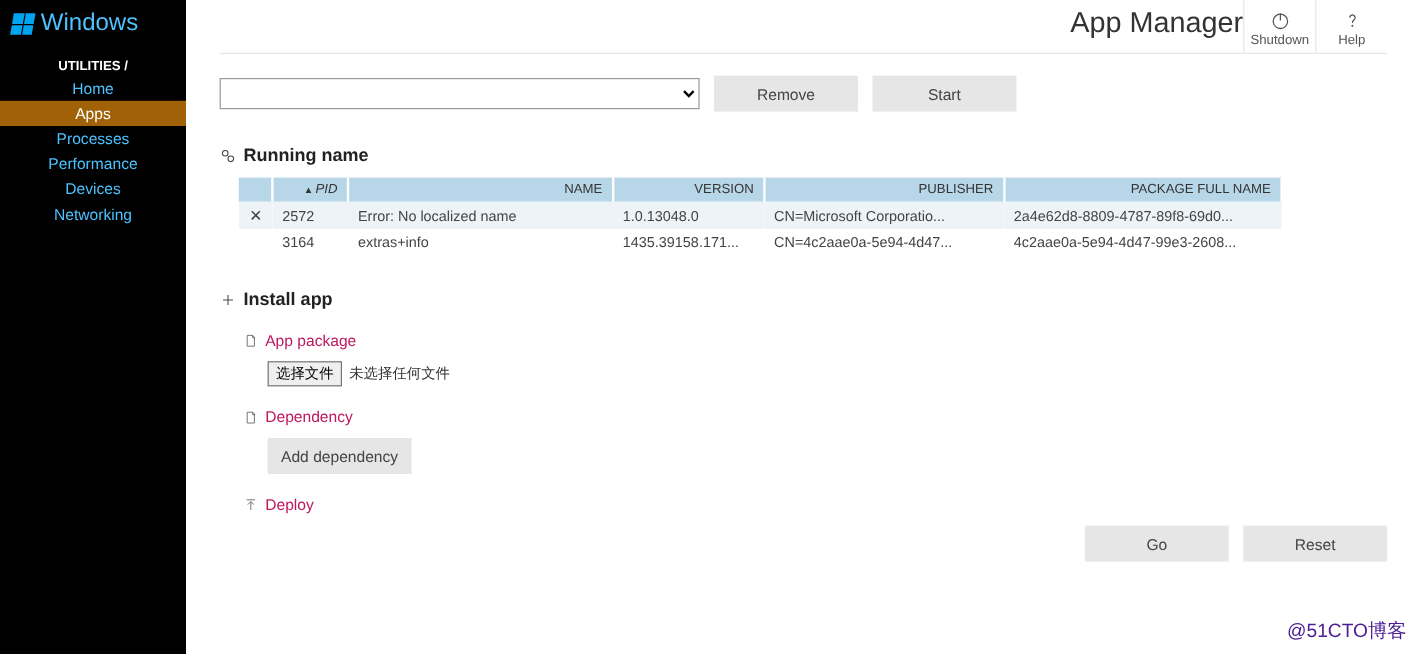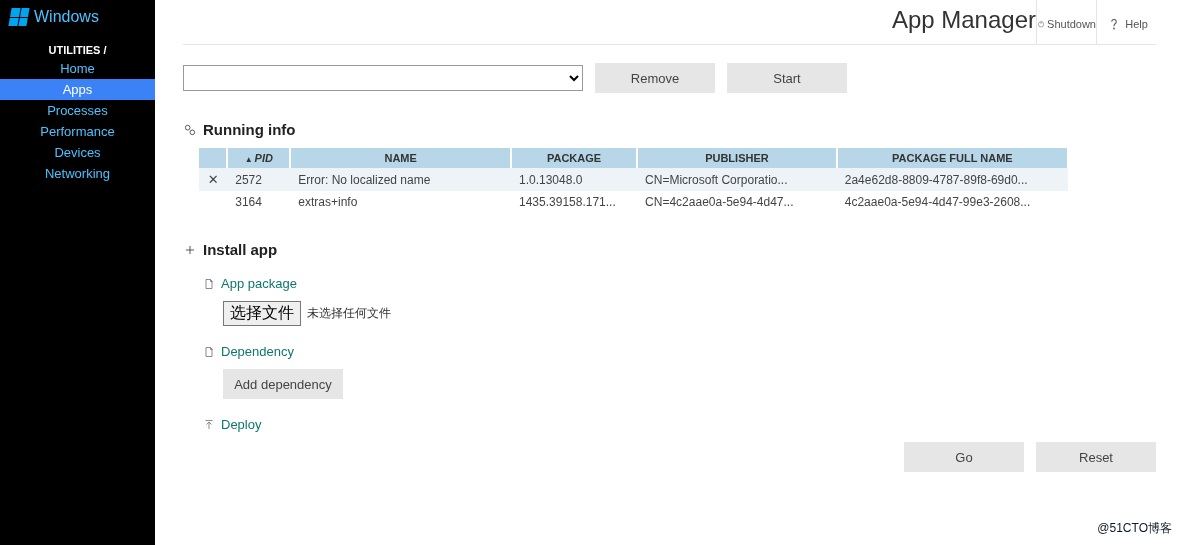--- a/index.html
+++ b/index.html
@@ -1,52 +1,52 @@
 <!DOCTYPE html>
 <html><head>
 <meta charset="utf-8">
 <style>
 * { box-sizing: border-box; font-family: "Segoe UI", sans-serif; }
 body { margin: 0; background: #fff; color: #333; font-size: 13px; }
 .root { display: flex; width: 1184px; height: 545px; position: relative; overflow: hidden; }
 .sidebar { width: 155px; background: #000; color: #fff; flex-shrink: 0; }
-.brand { display: flex; align-items: center; gap: 6px; padding: 8px 10px; color: #4cc2ff; font-size: 16px; }
+.brand { display: flex; align-items: center; gap: 6px; padding: 8px 10px; color: #4cc2ff; font-size: 20px; }
 .win-logo { display: grid; grid-template: 1fr 1fr / 1fr 1fr; gap: 1px; width: 18px; height: 18px; transform: skewX(-10deg); }
 .win-logo span { background: #00a4ef; }
 .crumb { text-align: center; color: #fff; font-size: 11px; font-weight: 600; margin-top: 10px; }
 .nav { margin-top: 2px; }
 .nav-item { text-align: center; color: #4cc2ff; font-size: 13px; padding: 3px 2px; cursor: pointer; }
-.nav-item.active { background: #3b82f6; color: #fff; }
+.nav-item.active { background: #a16207; color: #fff; }
 .main { flex: 1; padding: 0 28px 20px 28px; position: relative; }
 .hdr { display: flex; justify-content: flex-end; border-bottom: 1px solid #e5e5e5; }
 .title { font-size: 24px; font-weight: 300; color: #333; padding: 6px 0 10px 0; }
 .hdr-actions { display: flex; }
-.hdr-btn { display: flex; flex-direction: row; align-items: center; justify-content: center; width: 60px; border-left: 1px solid #e5e5e5; font-size: 11px; color: #555; cursor: pointer; gap: 2px; padding-top: 4px; }
+.hdr-btn { display: flex; flex-direction: column; align-items: center; justify-content: center; width: 60px; border-left: 1px solid #e5e5e5; font-size: 11px; color: #555; cursor: pointer; gap: 2px; padding-top: 4px; }
 .hdr-btn svg { width: 18px; height: 18px; stroke: #555; fill: none; stroke-width: 1.4; }
 .toolbar { display: flex; gap: 12px; margin: 18px 0 28px 0; align-items: center; }
 .sel { width: 400px; height: 26px; border: 1px solid #999; background: #fff; font-size: 12px; }
 .btn { width: 120px; height: 30px; background: #e6e6e6; border: none; color: #444; font-size: 13px; cursor: pointer; }
 .btn.sm { width: 120px; }
 .section-h { display: flex; align-items: center; gap: 6px; font-weight: 600; font-size: 15px; color: #222; margin: 8px 0 10px 0; }
 .section-h svg { width: 14px; height: 14px; stroke: #444; fill: none; stroke-width: 1.5; }
 .tbl { width: 870px; border-collapse: collapse; font-size: 12px; margin-left: 16px; }
-.tbl th { background: #b7d7e8; color: #333; text-align: center; padding: 4px 8px; font-weight: 700; font-size: 11px; border-right: 2px solid #fff; }
+.tbl th { background: #b7d7e8; color: #333; text-align: right; padding: 4px 8px; font-weight: 400; font-size: 11px; border-right: 2px solid #fff; }
 .tbl td { padding: 4px 8px; color: #444; white-space: nowrap; overflow: hidden; text-overflow: ellipsis; max-width: 190px; }
 .tbl tr.alt td { background: #eef3f7; }
 .close-x { font-family: Arial; font-size: 13px; color: #555; cursor: pointer; width: 18px; text-align: center; }
 th.pid { font-style: italic; }
 .sort-tri { font-size: 8px; margin-right: 2px; }
 .subsec { margin: 18px 0 0 20px; }
-.sub-h { display: flex; align-items: center; gap: 6px; font-size: 13px; color: #0f766e; margin-bottom: 10px; }
+.sub-h { display: flex; align-items: center; gap: 6px; font-size: 13px; color: #be185d; margin-bottom: 10px; }
 .sub-h svg { width: 12px; height: 14px; stroke: #666; fill: none; stroke-width: 1.5; }
 .file-row { margin-left: 20px; display: flex; align-items: center; gap: 6px; font-size: 12px; }
-.file-btn { border: 1px solid #777; background: #efefef; font-size: 16px; padding: 1px 6px; cursor: pointer; }
+.file-btn { border: 1px solid #777; background: #efefef; font-size: 12px; padding: 1px 6px; cursor: pointer; }
 .dep-btn, .go-btn, .reset-btn { margin-left: 20px; }
 .deploy-row { display: flex; gap: 12px; justify-content: flex-end; }
-.watermark { position: absolute; right: 12px; bottom: 8px; color: #0f172a; font-size: 12px; }
+.watermark { position: absolute; right: 12px; bottom: 8px; color: #4c1d95; font-size: 16px; }
 .col-x { width: 26px; }
 .col-pid { width: 60px; }
 .col-name { width: 210px; }
 .col-ver { width: 120px; }
 .col-pub { width: 190px; }
 .col-pkg { width: 220px; }
 </style>
 </head>
 <body>
 
@@ -97,38 +97,38 @@
       <select class="sel"></select>
       <button class="btn">Remove</button>
       <button class="btn">Start</button>
     </div>
 
     <div class="section-h">
       <svg viewBox="0 0 24 24">
           <circle cx="8" cy="8" r="4"></circle>
           <circle cx="16" cy="16" r="4"></circle>
         </svg>
-      <span>Running info</span>
+      <span>Running name</span>
     </div>
 
     <table class="tbl">
       <colgroup>
           <col class="col-x">
           <col class="col-pid">
           <col class="col-name">
           <col class="col-ver">
           <col class="col-pub">
           <col class="col-pkg">
         </colgroup>
       <thead>
           <tr>
         <th></th>
         <th class="pid"><span class="sort-tri">▲</span><span>PID</span></th>
         <th>NAME</th>
-        <th>PACKAGE</th>
+        <th>VERSION</th>
         <th>PUBLISHER</th>
         <th>PACKAGE FULL NAME</th>
       </tr>
         </thead>
       <tbody>
         <tr class="alt">
           <td class="close-x">✕</td>
           <td>2572</td>
           <td>Error: No localized name</td>
           <td>1.0.13048.0</td>

